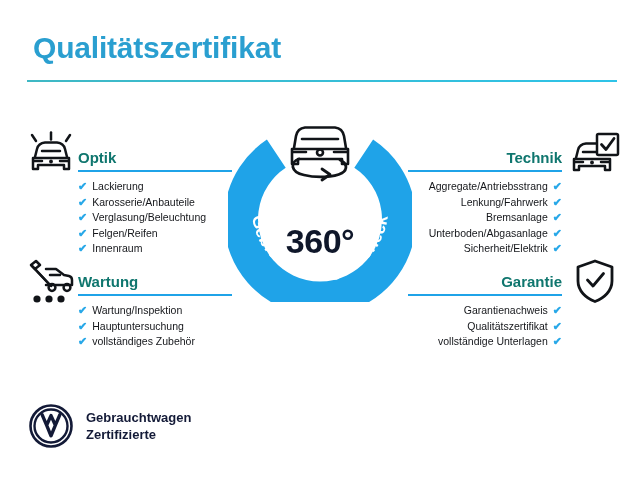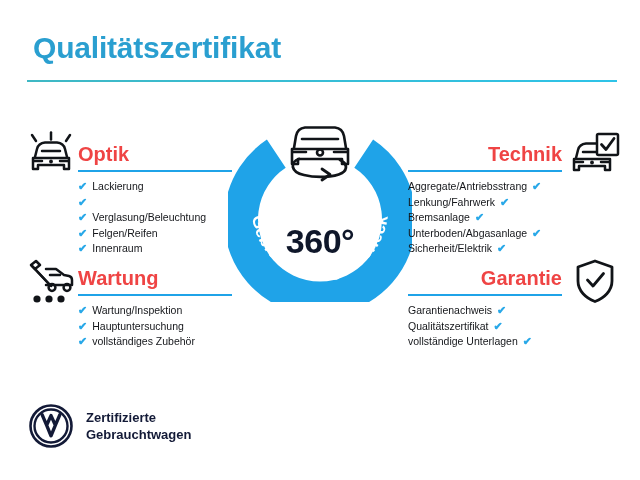--- a/index.html
+++ b/index.html
@@ -42,23 +42,23 @@
   .section {
     position: absolute;
   }
   .sec-head {
     position: relative;
     height: 30px;
   }
   .sec-title {
     position: absolute;
     bottom: 6px;
-    font-size: 20px;
-    font-weight: bold;
-    color: #ef4444;
+    font-size: 15px;
+    font-weight: bold;
+    color: #0f766e;
     white-space: nowrap;
   }
   .sec-rule {
     position: absolute;
     bottom: 0px;
     height: 2px;
     background: #1fa3e8;
   }
   .sec-list {
     list-style: none;
@@ -82,21 +82,21 @@
 
   
   .sec-left .sec-title { left: 0; }
   .sec-left .sec-rule { left: 0; width: 154px; }
   .sec-left .sec-list li { justify-content: flex-start; }
   .sec-left .chk { margin-right: 5px; }
 
   
   .sec-right .sec-title { right: 0; text-align: center; }
   .sec-right .sec-rule { right: 0; width: 154px; }
-  .sec-right .sec-list li { }
+  .sec-right .sec-list li { justify-content: flex-end; }
   .sec-right .chk { margin-left: 5px; }
 
   #sec-optik   { left: 78px;  top: 142px; width: 154px; }
   #sec-wartung { left: 78px;  top: 266px; width: 154px; }
   #sec-technik { left: 408px; top: 142px; width: 154px; }
   #sec-garantie{ left: 408px; top: 266px; width: 154px; }
 
   .sec-list { margin-top: 7px; }
 
   
@@ -241,20 +241,21 @@
       <div class="sec-title">Optik</div>
       <div class="sec-rule"></div>
     </div>
     <ul class="sec-list">
       <li>
           <span class="chk">✔</span>
           <span>Lackierung</span>
         </li>
       <li>
           <span class="chk">✔</span>
+          <span>Karosserie/Anbauteile</span>
         </li>
       <li>
           <span class="chk">✔</span>
           <span>Verglasung/Beleuchtung</span>
         </li>
       <li>
           <span class="chk">✔</span>
           <span>Felgen/Reifen</span>
         </li>
       <li>
@@ -336,18 +337,18 @@
   </div>
 
   <div id="footer">
     <svg width="44" height="44" viewBox="0 0 44 44">
       <circle cx="22" cy="22" r="20.5" fill="none" stroke="#131a37" stroke-width="2.6"></circle>
       <circle cx="22" cy="22" r="16.5" fill="none" stroke="#131a37" stroke-width="2.4"></circle>
       <path d="M13.2,10.8 L17.6,21.2 L22,11.6 L26.4,21.2 L30.8,10.8
                M17.6,21.2 L22,31.8 L26.4,21.2" fill="none" stroke="#131a37" stroke-width="3.4" stroke-linejoin="round" stroke-linecap="round"></path>
     </svg>
     <div id="footer-text">
+      <div>Gebrauchtwagen</div>
       <div>Zertifizierte</div>
-      <div>Gebrauchtwagen</div>
     </div>
   </div>
 
 </div>
 
 </body></html>

